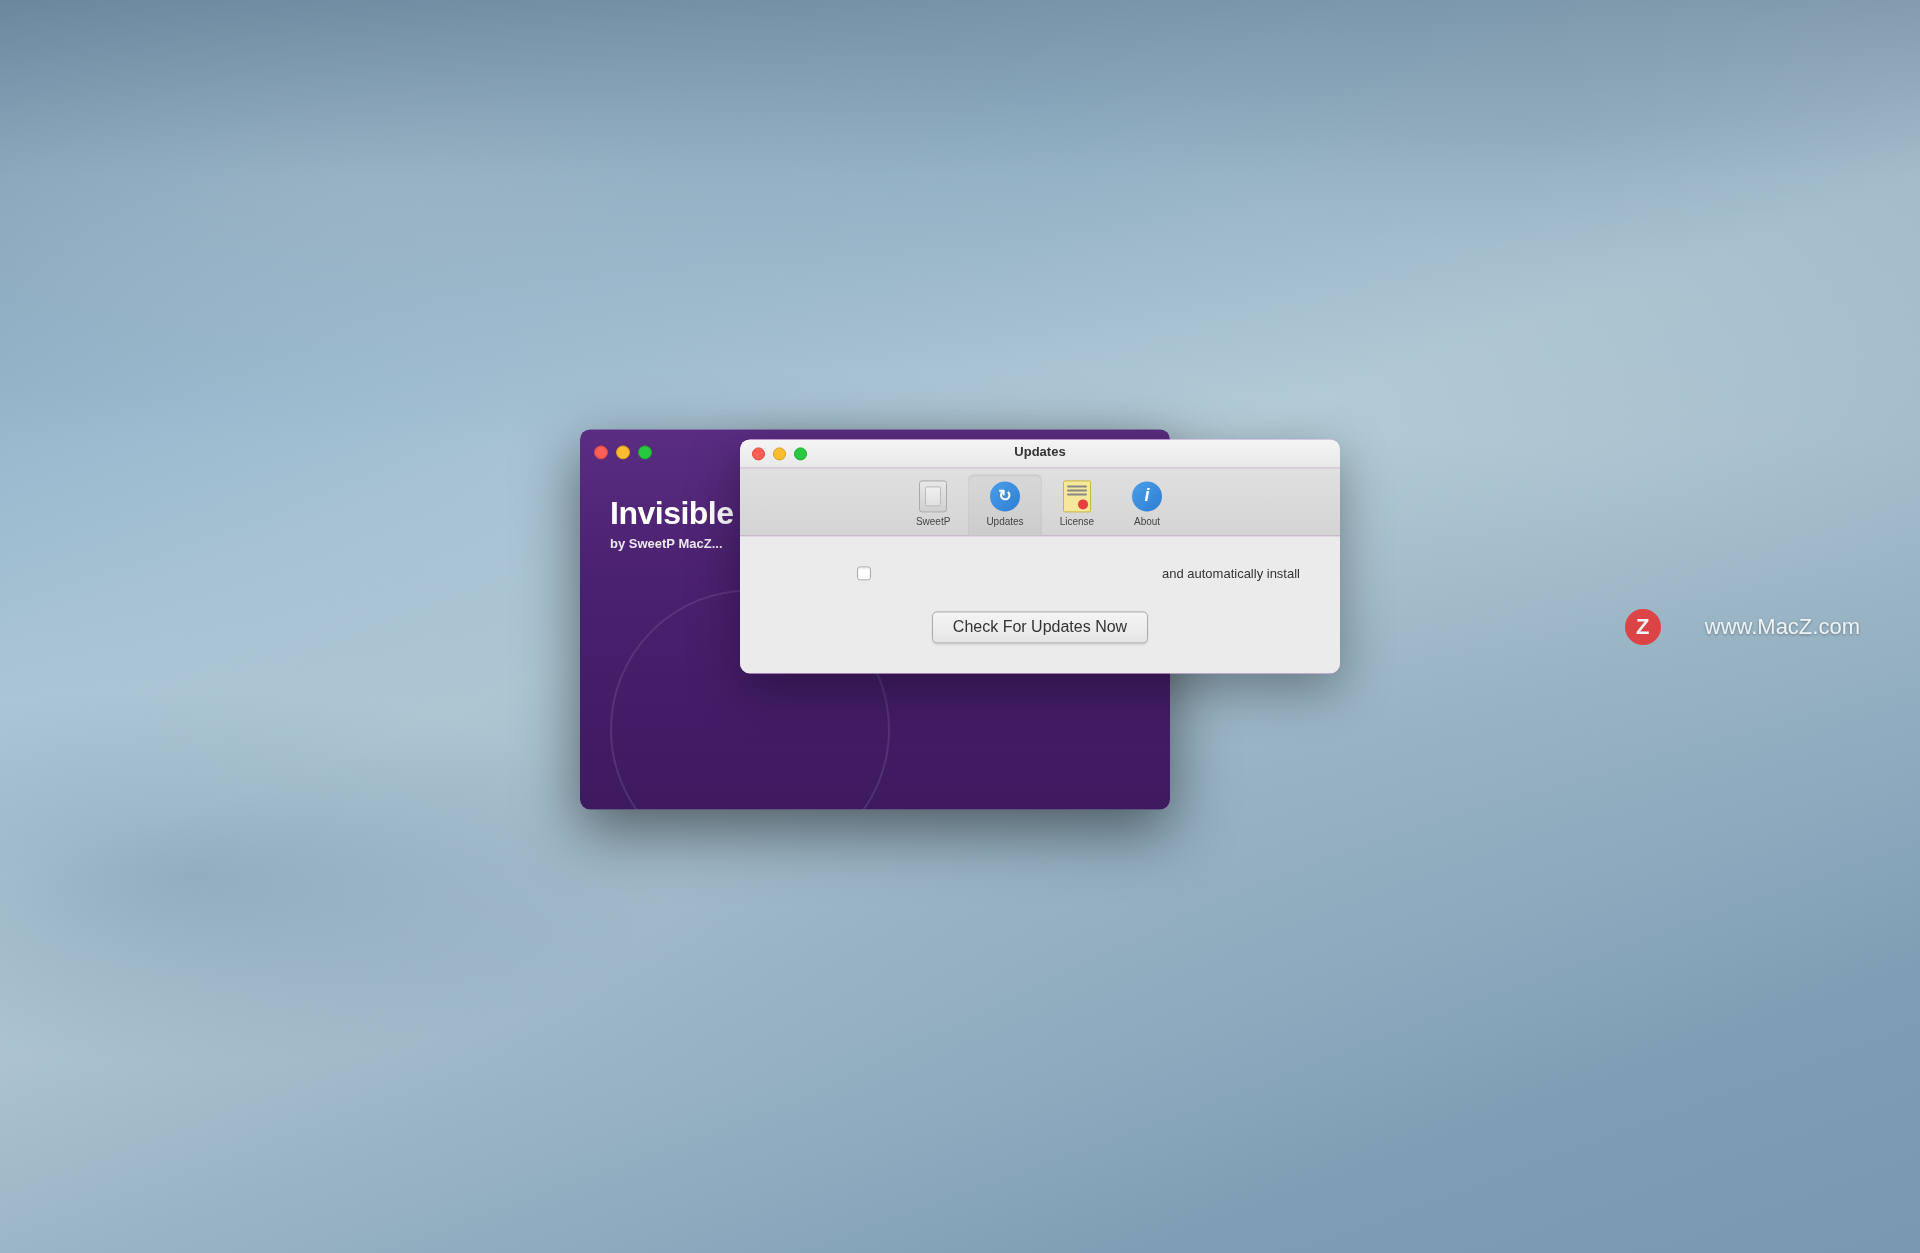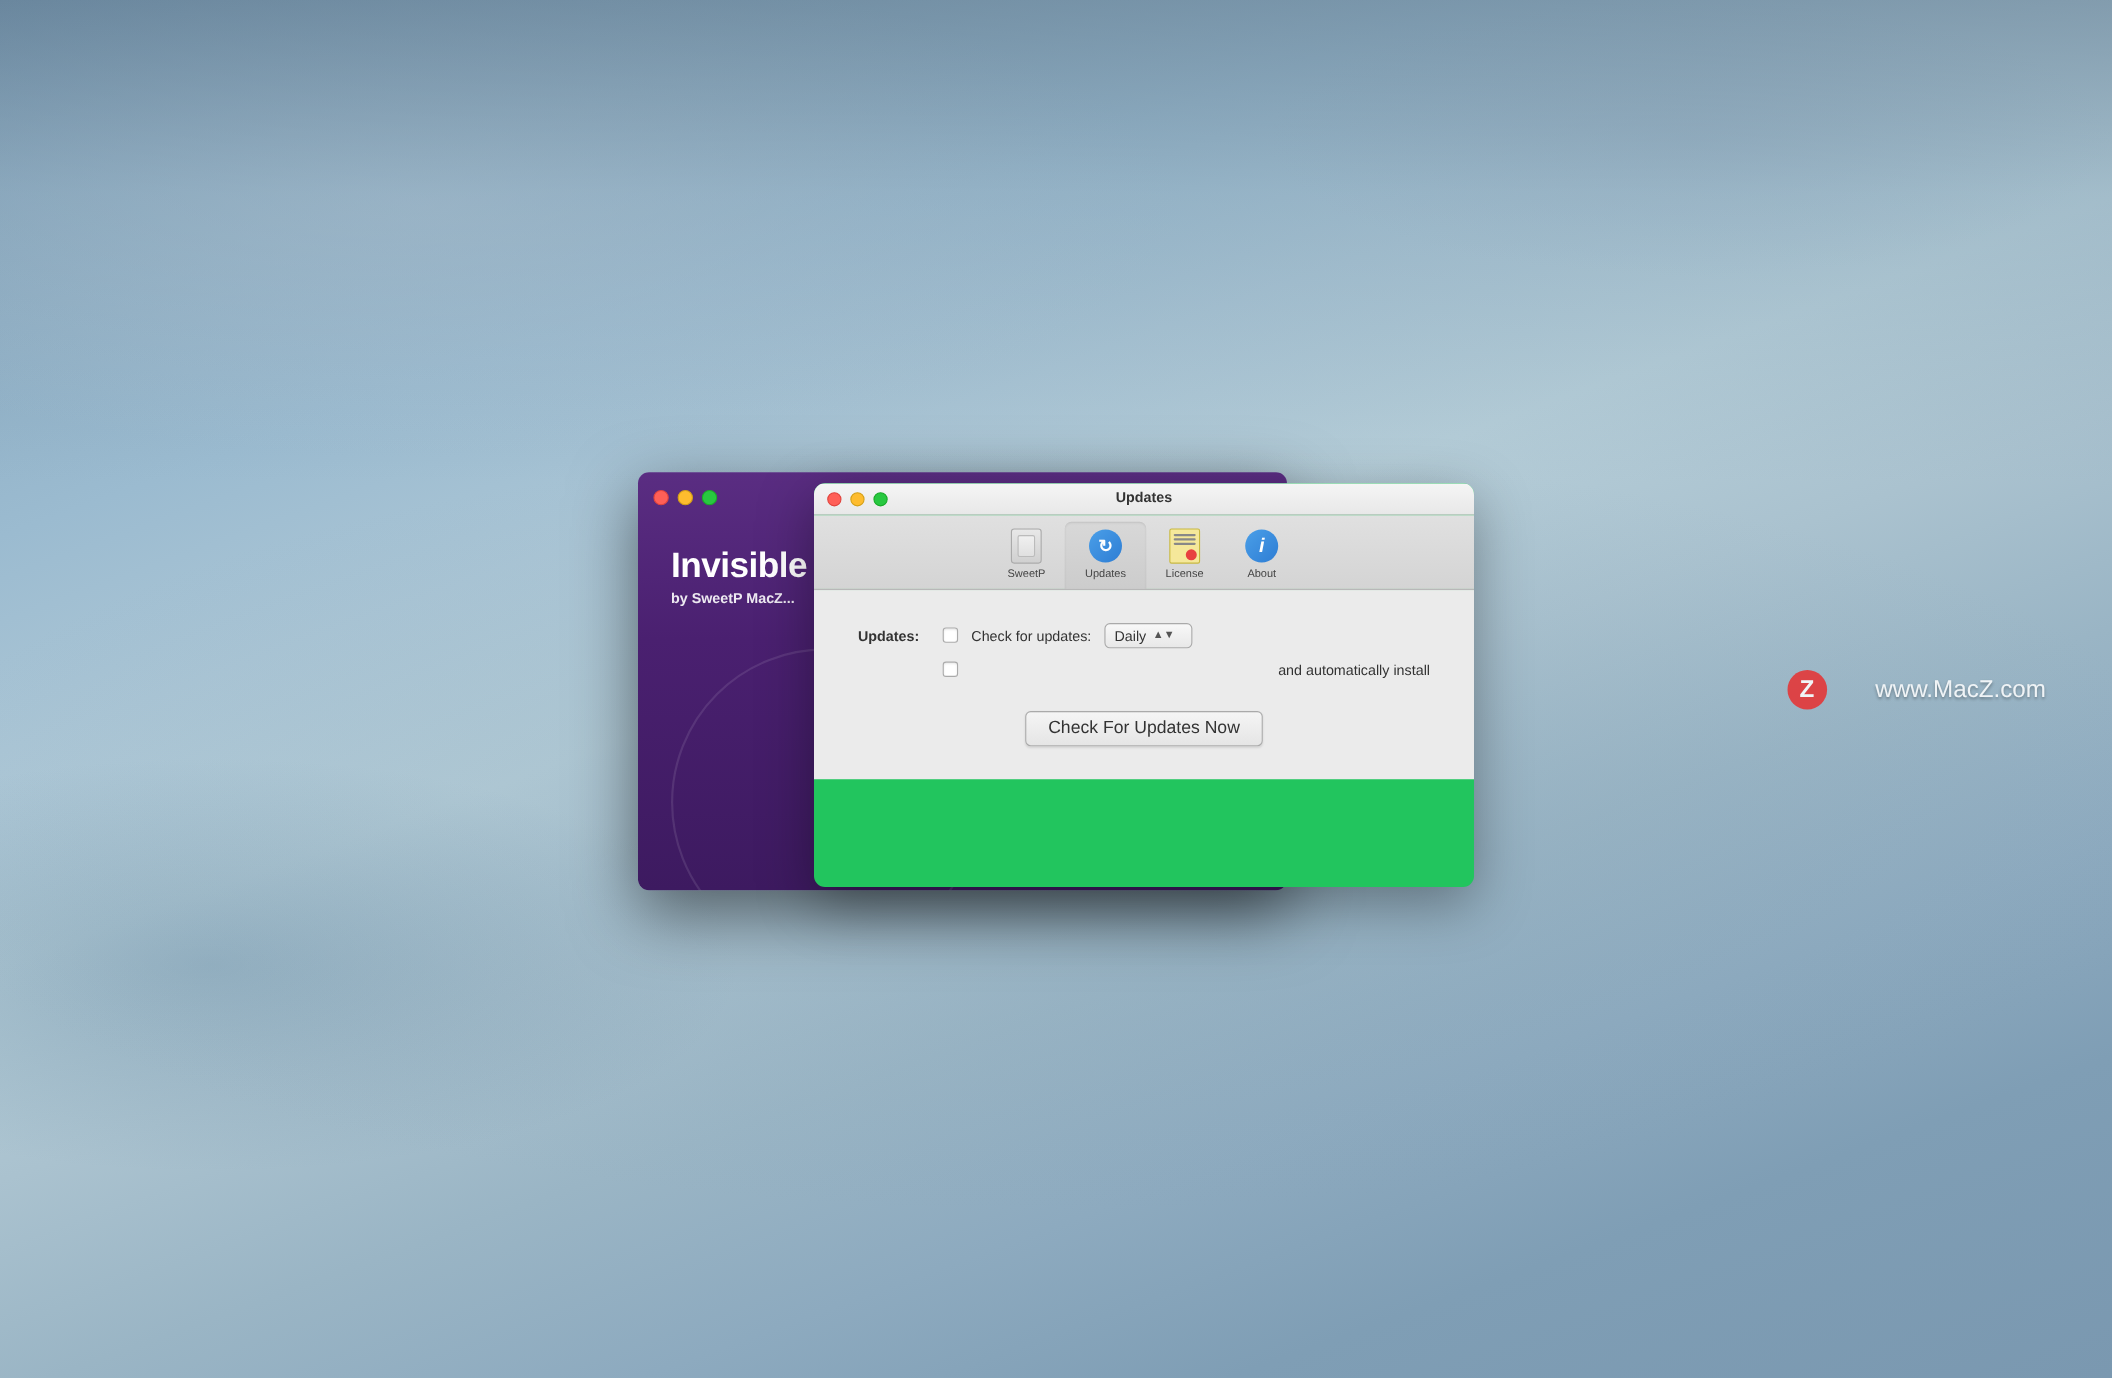--- a/index.html
+++ b/index.html
@@ -164,22 +164,22 @@
       border-radius: 50%;
       border: 2px solid rgba(255,255,255,0.1);
     }
 
     
     .updates-window {
       position: absolute;
       right: 0;
       top: 10px;
       width: 600px;
-      height: 367px;
-      background: #22c55e;
+      height: 234px;
+      background: #f0abfc;
       border-radius: 10px;
       box-shadow: 0 15px 50px rgba(0,0,0,0.35);
       overflow: hidden;
     }
 
     
     .updates-titlebar {
       background: linear-gradient(180deg, #f5f5f5 0%, #e8e8e8 100%);
       border-bottom: 1px solid #ccc;
       padding: 8px 0 0 0;
@@ -482,29 +482,20 @@
           <div class="icon-about">
               <i>i</i>
             </div>
         </div>
         <span class="tab-label">About</span>
       </div>
     </div>
 
     <div class="updates-content">
 
-      <div class="updates-row">
-        <span class="updates-label">Updates:</span>
-        <div class="checkbox"></div>
-        <span class="check-label">Check for updates:</span>
-        <div class="dropdown">
-          <span>Daily</span>
-          <span class="dropdown-arrow">▲▼</span>
-        </div>
-      </div>
 
       <div class="auto-install-row">
         <div class="checkbox"></div>
         <span class="check-label">and automatically install</span>
       </div>
 
       <button class="check-updates-btn">Check For Updates Now</button>
     </div>
   </div>
 

